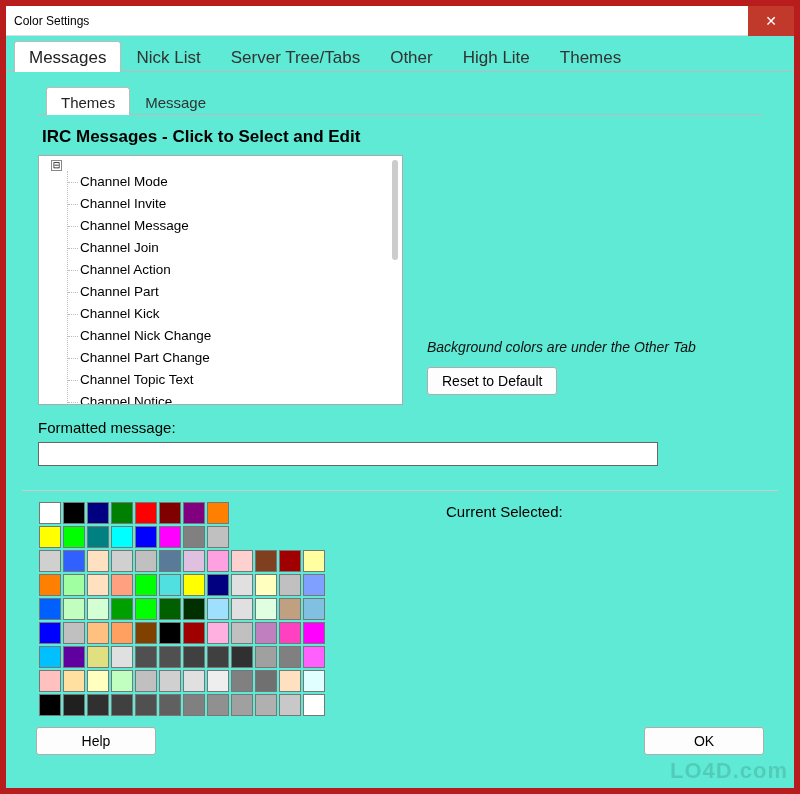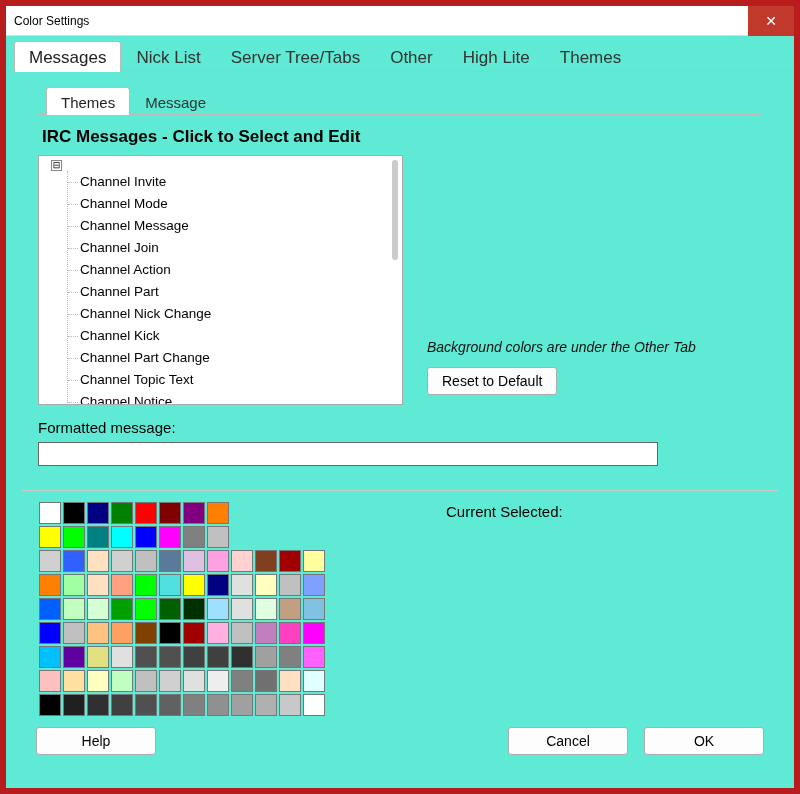--- a/index.html
+++ b/index.html
@@ -111,28 +111,28 @@
     <div class="panel">
       <div class="section-heading">IRC Messages - Click to Select and Edit</div>
 
       <div class="cols">
         <div class="tree-wrap">
           <div class="tree">
             <div class="tree-root">
               <span class="tree-toggle">⊟</span>
             </div>
             <div class="tree-children" id="tree-children">
+                <div class="tree-item">Channel Mode</div>
                 <div class="tree-item">Channel Invite</div>
-                <div class="tree-item">Channel Mode</div>
                 <div class="tree-item">Channel Message</div>
                 <div class="tree-item">Channel Join</div>
                 <div class="tree-item">Channel Action</div>
                 <div class="tree-item">Channel Part</div>
+                <div class="tree-item">Channel Kick</div>
                 <div class="tree-item">Channel Nick Change</div>
-                <div class="tree-item">Channel Kick</div>
                 <div class="tree-item">Channel Part Change</div>
                 <div class="tree-item">Channel Topic Text</div>
                 <div class="tree-item">Channel Notice</div>
               </div>
           </div>
           <div class="tree-scroll"></div>
         </div>
 
         <div class="side-col">
           <div class="hint">Background colors are under the Other Tab</div>
@@ -272,18 +272,18 @@
               <div class="sw" title="#ffffff" style="background: rgb(255, 255, 255);"></div>
             </div>
           </div>
         <div class="current-label">Current Selected:</div>
       </div>
     </div>
 
     <div class="footer">
       <span class="btn wide">Help</span>
       <span class="spacer"></span>
-      <span class="btn wide">Cancel</span>
       <span class="btn wide">OK</span>
     </div>
   </div>
 
+  <div class="watermark">LO4D.com</div>
 </div>
 
 </body></html>

